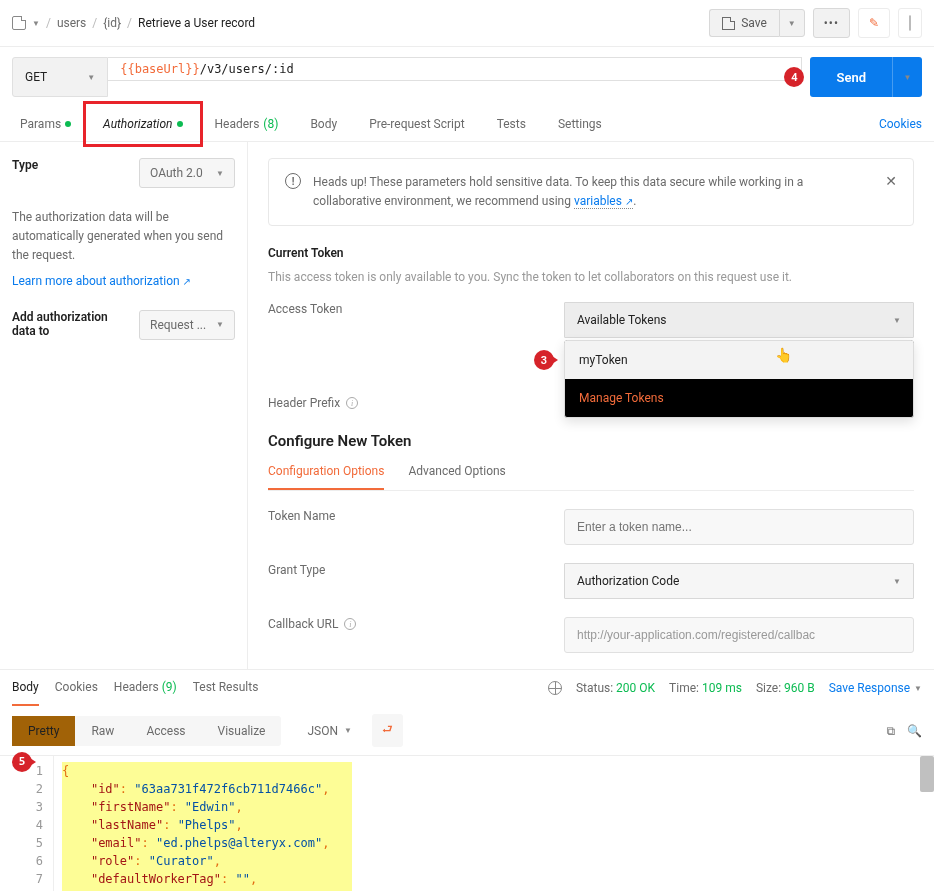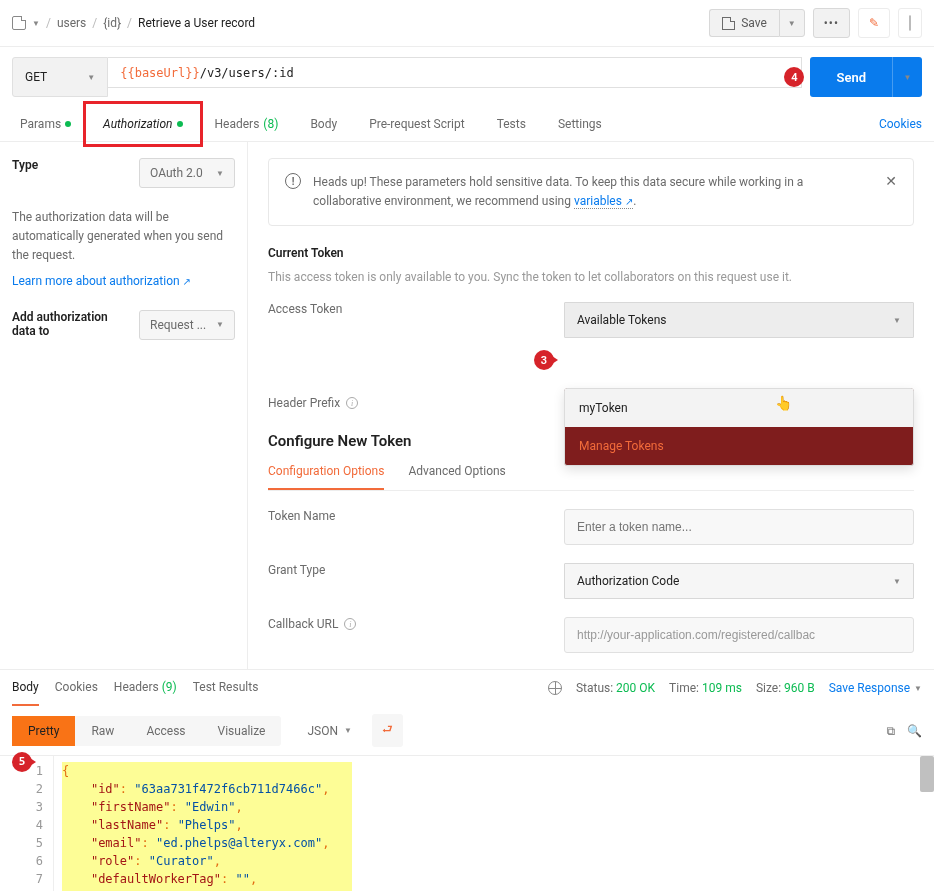--- a/index.html
+++ b/index.html
@@ -16,21 +16,21 @@
 .btn.icon-only { padding: 7px 10px; }
 .btn.caret-btn { padding: 6px 8px; }
 .btn-group { display: flex; }
 .btn-group .btn:not(:last-child) { border-right: none; border-radius: 3px 0 0 3px; }
 .btn-group .btn:last-child { border-radius: 0 3px 3px 0; }
 .dots { letter-spacing: 1px; }
 .outline-btn { border: 1px solid #ececec; background: #fff; padding: 7px 10px; border-radius: 3px; cursor: pointer; }
 .pencil { color: #f26b3a; }
 .requestbar { display: flex; align-items: stretch; padding: 10px 12px; gap: 0; }
 .method-select { display: flex; align-items: center; gap: 40px; padding: 0 12px; background: #f2f2f2; border: 1px solid #e0e0e0; border-radius: 3px 0 0 3px; font-size: 12px; color: #212121; height: 40px; }
-.url-input { flex: 1; border: 1px solid #e0e0e0; border-left: none; padding: 0 12px; font-size: 12px; color: #212121; background: #fff; height: 31px; display: flex; align-items: center; font-family: monospace; }
+.url-input { flex: 1; border: 1px solid #e0e0e0; border-left: none; padding: 0 12px; font-size: 12px; color: #212121; background: #fff; height: 24px; display: flex; align-items: center; font-family: monospace; }
 .url-var { color: #f26b3a; }
 .send-btn { display: flex; align-items: center; gap: 0; margin-left: 8px; position: relative; }
 .send-btn .main { background: #097bed; color: #fff; padding: 0 26px; height: 40px; display: flex; align-items: center; font-weight: 600; font-size: 13px; border-radius: 3px 0 0 3px; cursor: pointer; }
 .send-btn .caret-part { background: #097bed; color: #fff; width: 30px; height: 40px; display: flex; align-items: center; justify-content: center; border-left: 1px solid rgba(255,255,255,0.25); border-radius: 0 3px 3px 0; cursor: pointer; }
 .badge-num { position: absolute; width: 20px; height: 20px; background: #d6232a; color: #fff; border-radius: 50%; display: flex; align-items: center; justify-content: center; font-size: 11px; font-weight: 600; }
 .badge-num.n4 { left: -26px; top: 10px; }
 .tabs-row { display: flex; align-items: center; padding: 0 12px; border-bottom: 1px solid #ededed; position: relative; }
 .tab { padding: 10px 8px; font-size: 12px; color: #6b6b6b; cursor: pointer; position: relative; display: flex; align-items: center; gap: 4px; margin-right: 16px; }
 .tab.active { color: #212121; }
 .dot-green { width: 6px; height: 6px; background: #0cbb52; border-radius: 50%; display: inline-block; }
@@ -51,21 +51,21 @@
 .notice-text { flex: 1; font-size: 12px; color: #6b6b6b; line-height: 1.6; }
 .notice-close { color: #6b6b6b; cursor: pointer; font-size: 14px; }
 .section-title { font-size: 12px; font-weight: 600; margin-bottom: 10px; color: #212121; }
 .section-sub { font-size: 12px; color: #999; margin-bottom: 18px; }
 .form-row { display: flex; align-items: flex-start; margin-bottom: 18px; }
 .form-label { width: 296px; font-size: 12px; color: #6b6b6b; display: flex; align-items: center; gap: 6px; }
 .info-icon { width: 12px; height: 12px; border: 1px solid #aaa; border-radius: 50%; display: inline-flex; align-items: center; justify-content: center; font-size: 8px; color: #aaa; font-style: italic; font-family: serif;}
 .form-control { flex: 1; }
 .dropdown-closed { display: flex; align-items: center; justify-content: space-between; padding: 10px 12px; background: #ededed; border: 1px solid #d8d8d8; border-radius: 1px; font-size: 12px; color: #212121; cursor: pointer; }
 .token-dropdown-wrap { position: relative; }
-.dropdown-menu { position: absolute; top: 38px; left: 0; right: 0; background: #7f1d1d; border: 1px solid #dcdcdc; border-radius: 3px; box-shadow: 0 4px 12px rgba(0,0,0,0.12); z-index: 10; margin-top: 48px; }
+.dropdown-menu { position: absolute; top: 38px; left: 0; right: 0; background: #000000; border: 1px solid #dcdcdc; border-radius: 3px; box-shadow: 0 4px 12px rgba(0,0,0,0.12); z-index: 10; }
 .dropdown-item { padding: 12px 14px; font-size: 12px; cursor: pointer; position: relative; }
 .dropdown-item.hover { background: #f3f3f3; }
 .dropdown-item.danger { color: #f26b3a; }
 .cursor-icon { position: absolute; right: 120px; top: 6px; font-size: 14px; pointer-events: none; }
 .badge-num.n3 { left: -30px; top: 48px; z-index: 11; }
 .badge-num.n3::after { content: ""; position: absolute; right: -4px; top: 6px; border-left: 6px solid #d6232a; border-top: 4px solid transparent; border-bottom: 4px solid transparent; }
 .text-input { width: 100%; padding: 10px 12px; border: 1px solid #e0e0e0; background: #f8f8f8; border-radius: 3px; font-size: 12px; color: #999; }
 .h2 { font-size: 15px; font-weight: 600; margin: 22px 0 14px; }
 .subtabs { display: flex; gap: 24px; border-bottom: 1px solid #ededed; margin-bottom: 18px; }
 .subtab { padding: 0 0 10px; font-size: 12px; color: #6b6b6b; cursor: pointer; }
@@ -77,21 +77,21 @@
 .resp-tab .count { color: #0cbb52; }
 .resp-meta { margin-left: auto; display: flex; align-items: center; gap: 14px; font-size: 12px; color: #6b6b6b; }
 .resp-meta .ok { color: #0cbb52; }
 .globe { width: 14px; height: 14px; border: 1px solid #888; border-radius: 50%; position: relative; }
 .globe::before { content: ""; position: absolute; left: 50%; top: 0; bottom: 0; width: 1px; background: #888; }
 .globe::after { content: ""; position: absolute; top: 50%; left: 0; right: 0; height: 1px; background: #888; }
 .save-resp { color: #097bed; cursor: pointer; display: flex; align-items: center; gap: 4px; }
 .format-bar { display: flex; align-items: center; padding: 8px 12px; gap: 0; border-bottom: 1px solid #ededed; }
 .fmt-tabs { display: flex; background: #f6f6f6; border-radius: 3px; }
 .fmt-tab { padding: 8px 16px; font-size: 12px; color: #6b6b6b; cursor: pointer; }
-.fmt-tab.active { background: #f97316; color: #212121; }
+.fmt-tab.active { background: #a16207; color: #212121; }
 .lang-select { margin-left: 16px; display: flex; align-items: center; gap: 6px; padding: 6px 10px; font-size: 12px; color: #6b6b6b; cursor: pointer; }
 .wrap-icon { margin-left: 10px; padding: 6px 10px; color: #f26b3a; cursor: pointer; background:#f6f6f6; border-radius:3px;}
 .format-right { margin-left: auto; display: flex; gap: 12px; color: #6b6b6b; }
 .code-area { display: flex; font-family: "SFMono-Regular", Consolas, monospace; font-size: 12px; line-height: 18px; position: relative; }
 .gutter { width: 54px; text-align: right; padding: 6px 10px 6px 0; color: #999; background: #fff; user-select: none; border-right: 1px solid #eee; }
 .code-lines { flex: 1; padding: 6px 8px; }
 .code-highlight { background: #fdfd96; }
 .code-highlight-region { padding: 0; max-width: 290px; }
 .tok-key { color: #a31515; }
 .tok-str { color: #0451a5; }

